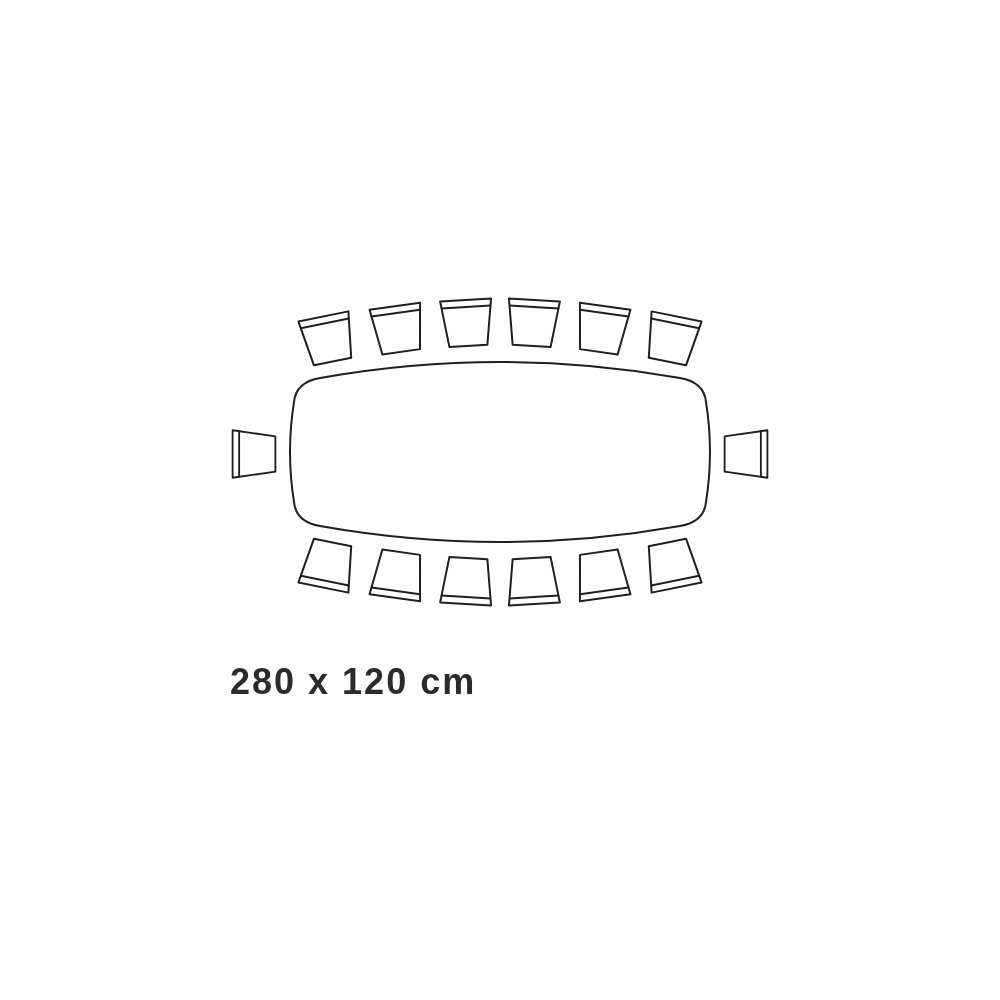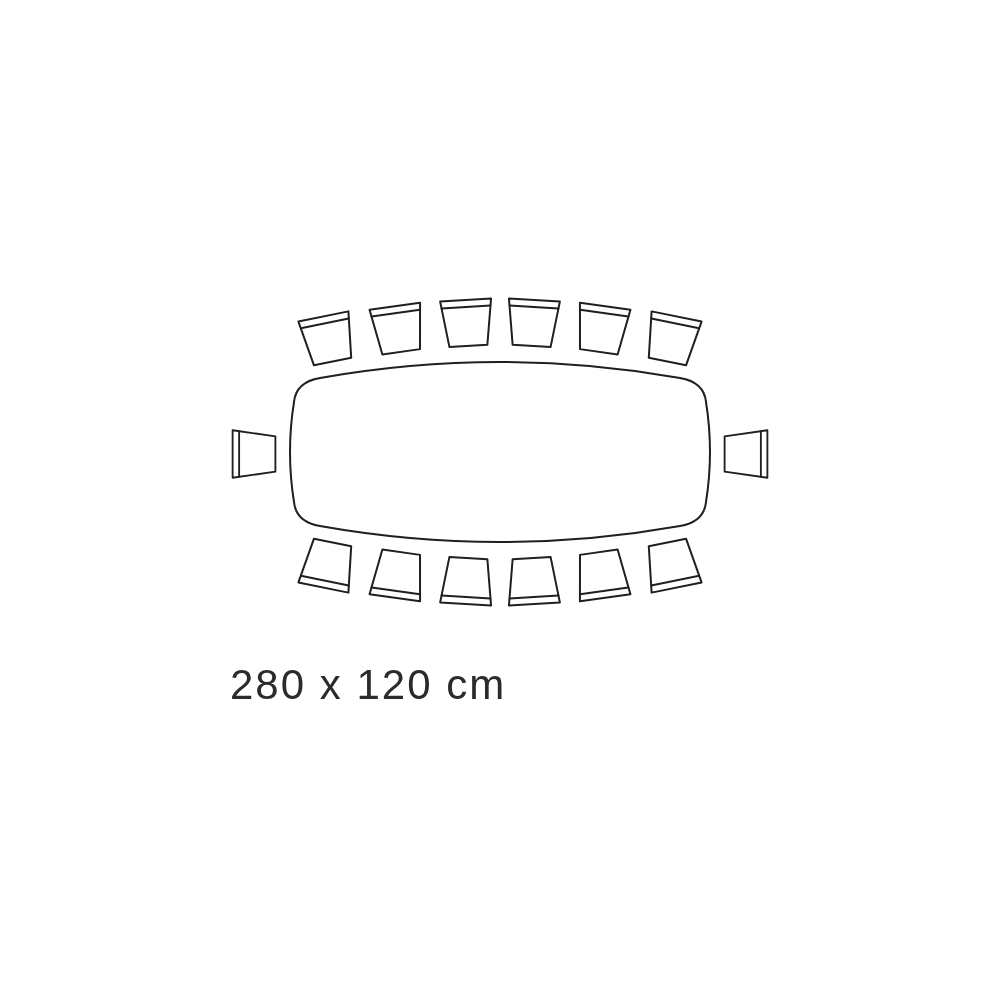--- a/index.html
+++ b/index.html
@@ -33,22 +33,22 @@
     stroke-linejoin:round;
     stroke-linecap:round;
   }
   .diagram-svg .fillable{
     fill:var(--fill);
   }
   .dim-label{
     position:absolute;
     left:230px;
     top:664px;
-    font-size:42px;
-    font-weight:400;
+    font-size:36px;
+    font-weight:700;
     letter-spacing:2px;
     line-height:1;
     color:var(--text);
     white-space:nowrap;
   }
 </style>
 </head>
 <body>
 
 <div class="stage">

